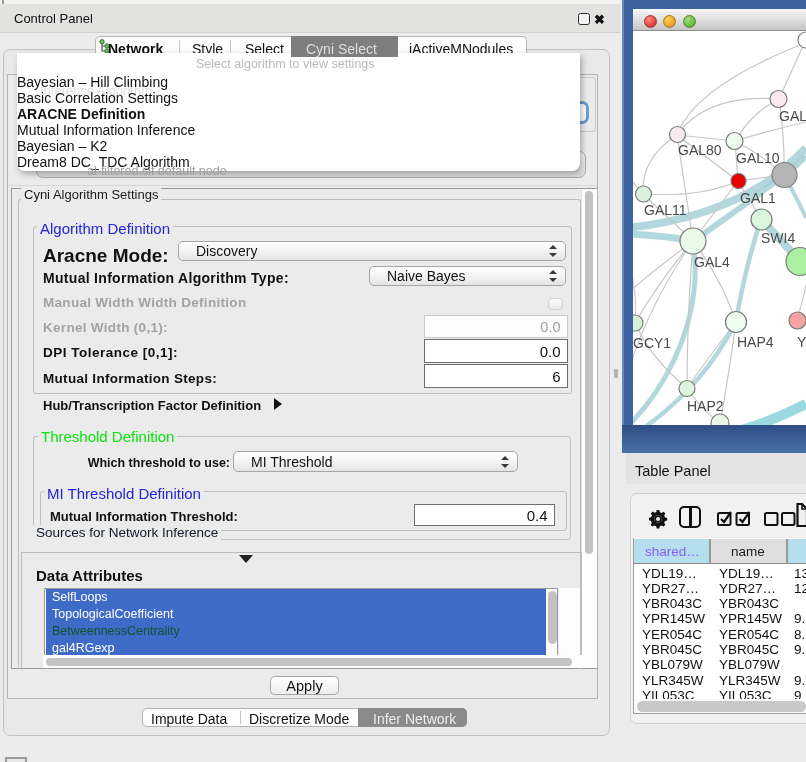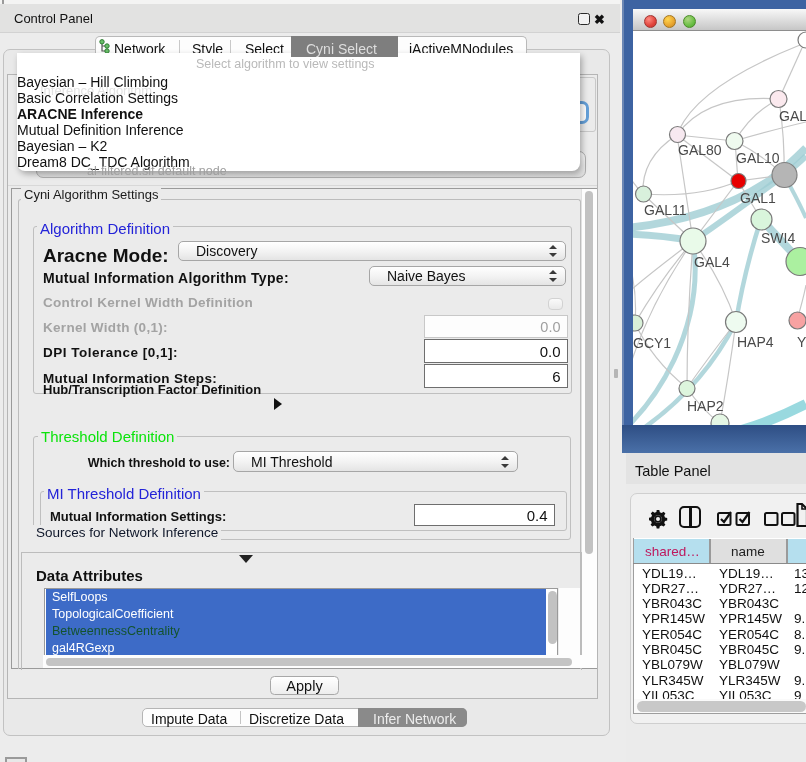--- a/index.html
+++ b/index.html
@@ -39,40 +39,40 @@
 <div class="abs" style="left:18px;top:199px;width:561px;height:469px;border:1px solid #bcbcbc;border-bottom:none;border-radius:3px 3px 0 0;"></div>
 <div class="grplbl" style="left:21px;top:187px;color:#1a1a1a;">Cyni Algorithm Settings</div>
 
 <div class="grp" style="left:33px;top:226px;width:537px;height:166px;"></div>
 <div class="grplbl" style="left:37px;top:220px;color:#2323d8;font-size:15px;">Algorithm Definition</div>
 
 <div class="lbl b" style="left:43px;top:245px;font-size:19px;">Aracne Mode:</div>
 <div class="combo" style="left:178px;top:241px;width:388px;height:20px;">Discovery<span class="carets"></span></div>
 <div class="lbl b" style="left:43px;top:270px;font-size:14px;letter-spacing:0.3px;">Mutual Information Algorithm Type:</div>
 <div class="combo" style="left:369px;top:266px;width:197px;height:20px;">Naive Bayes<span class="carets"></span></div>
-<div class="lbl b" style="left:43px;top:295px;color:#a3a3a3;font-size:13.5px;letter-spacing:0.3px;">Control Kernel Width Definition</div>
+<div class="lbl b" style="left:43px;top:295px;color:#a3a3a3;font-size:13.5px;letter-spacing:0.3px;">Manual Width Width Definition</div>
 <div class="abs" style="left:547.5px;top:297.5px;width:15.5px;height:12.5px;background:linear-gradient(#fafafa,#e9e9e9);border:1px solid #d2d2d2;border-radius:4px;box-sizing:border-box;"></div>
 <div class="lbl b" style="left:43px;top:320px;color:#a3a3a3;font-size:13.5px;letter-spacing:0.3px;">Kernel Width (0,1):</div>
 <div class="field" style="left:423.5px;top:315px;width:144px;height:23px;background:#fdfdfd;border-color:#c8c8c8;color:#9f9f9f;font-size:14.5px;">0.0</div>
 <div class="lbl b" style="left:43px;top:345px;font-size:13.5px;letter-spacing:0.5px;">DPI Tolerance [0,1]:</div>
 <div class="field" style="left:423.5px;top:339px;width:144px;height:24px;border-color:#6e6e6e;font-size:15px;">0.0</div>
 <div class="lbl b" style="left:43px;top:371px;font-size:13.5px;letter-spacing:0.3px;">Mutual Information Steps:</div>
 <div class="field" style="left:423.5px;top:364px;width:144px;height:24px;border-color:#6e6e6e;font-size:15px;">6</div>
 
-<div class="lbl b" style="left:43px;top:382px;">Hub/Transcription Factor Definition</div>
+<div class="lbl b" style="left:43px;top:398px;">Hub/Transcription Factor Definition</div>
 <div class="abs" style="left:274px;top:398px;width:0;height:0;border-top:6.5px solid transparent;border-bottom:6.5px solid transparent;border-left:8px solid #111;"></div>
 
 <div class="grp" style="left:33px;top:436px;width:536px;height:102px;"></div>
 <div class="grplbl" style="left:38px;top:428px;color:#0be30b;font-size:15px;">Threshold Definition</div>
 <div class="lbl b" style="left:40px;top:456px;width:190px;text-align:right;font-size:12.5px;">Which threshold to use:</div>
 <div class="combo" style="left:233px;top:451px;width:285px;height:21px;">MI Threshold<span class="carets"></span></div>
 
 <div class="grp" style="left:40px;top:491px;width:525px;height:38px;"></div>
 <div class="grplbl" style="left:44px;top:485px;color:#2323d8;font-size:15px;">MI Threshold Definition</div>
-<div class="lbl b" style="left:50px;top:509px;">Mutual Information Settings:</div>
+<div class="lbl b" style="left:50px;top:509px;">Mutual Information Threshold:</div>
 <div class="field" style="left:414px;top:504px;width:140.5px;height:22px;border-color:#6e6e6e;font-size:15px;">0.4</div>
 
 <div class="abs" style="left:21px;top:552px;width:559px;height:117px;border:1px solid #bcbcbc;border-bottom:none;"></div>
 <div class="grplbl" style="left:33px;top:525px;color:#0f172a;font-size:13.5px;">Sources for Network Inference</div>
 <div class="abs" style="left:239px;top:555px;width:0;height:0;border-left:7px solid transparent;border-right:7px solid transparent;border-top:8px solid #222;"></div>
 <div class="lbl b" style="left:36px;top:567px;font-size:15px;">Data Attributes</div>
 
 <div class="abs" style="left:44px;top:588px;width:514px;height:69px;background:#fff;border:1px solid #9a9a9a;box-sizing:border-box;"></div>
 <div class="abs" style="left:46px;top:589px;width:499.5px;height:67px;background:#3d6bc7;"></div>
 <div class="lbl" style="left:52px;top:590px;color:#fff;font-size:12.5px;">SelfLoops</div>
@@ -83,49 +83,49 @@
 <div class="abs" style="left:548px;top:591px;width:8.5px;height:53px;background:#c2c2c2;border-radius:4.5px;"></div>
 
 <div class="abs" style="left:43px;top:655px;width:554px;height:13px;background:#fdfdfd;"></div>
 <div class="abs" style="left:46px;top:657.5px;width:526px;height:8.5px;background:#c4c4c4;border-radius:4.5px;"></div>
 
 <div class="abs" style="left:270px;top:676px;width:67px;height:17px;background:linear-gradient(#ffffff,#ededed);border:1px solid #a8a8a8;border-radius:4.5px;display:flex;align-items:center;justify-content:center;font-size:14.5px;color:#111;">Apply</div>
 
 <div class="abs" style="left:142px;top:708px;width:325px;height:19px;background:#fdfdfd;border:1px solid #b5b5b5;border-radius:5px;box-sizing:border-box;"></div>
 <div class="lbl" style="left:151px;top:711px;font-size:14px;">Impute Data</div>
 <div class="abs" style="left:240px;top:711px;width:1px;height:13px;background:#c4c4c4;"></div>
-<div class="lbl" style="left:249px;top:711px;font-size:14px;">Discretize Data</div>
+<div class="lbl" style="left:249px;top:711px;font-size:14px;">Discretize Mode</div>
 <div class="abs" style="left:358px;top:708px;width:109px;height:19px;background:#8a8a8a;border-radius:0 5px 5px 0;"></div>
 <div class="lbl" style="left:373px;top:711px;color:#ececec;font-size:14px;">Infer Network</div>
 
 <div class="abs" style="left:5px;top:757px;width:18px;height:10px;border:2px solid #9a9a9a;background:#e8e8e8;"></div>
 
 <div class="abs" style="left:95px;top:36px;width:432px;height:21px;background:#fdfdfd;border:1px solid #b9b9b9;border-bottom:none;border-radius:5px 5px 0 0;box-sizing:border-box;"></div>
 <svg class="abs" style="left:98px;top:39px;" width="14" height="15" viewBox="0 0 14 15">
   <path d="M4 3 L4 12 L8 12 M4 7 L8 7" stroke="#555" stroke-width="1.2" fill="none"></path>
   <circle cx="4" cy="2.8" r="2.2" fill="#6abf69" stroke="#2e7d32" stroke-width="1"></circle>
   <circle cx="9" cy="7" r="2.2" fill="#6abf69" stroke="#2e7d32" stroke-width="1"></circle>
   <circle cx="9" cy="12" r="2.2" fill="#6abf69" stroke="#2e7d32" stroke-width="1"></circle>
 </svg>
-<div class="lbl" style="left:114px;top:41px;font-weight:400;font-size:14px;">Network</div>
+<div class="lbl" style="left:108px;top:41px;font-weight:700;font-size:14px;">Network</div>
 <div class="abs" style="left:179px;top:40px;width:1px;height:13px;background:#c9c9c9;"></div>
 <div class="lbl" style="left:192px;top:41px;font-weight:500;font-size:14px;">Style</div>
 <div class="abs" style="left:230px;top:40px;width:1px;height:13px;background:#c9c9c9;"></div>
 <div class="lbl" style="left:245px;top:41px;font-weight:500;font-size:14px;text-align:right;">Select</div>
 <div class="abs" style="left:291px;top:36px;width:107px;height:21px;background:#7e7e7e;z-index:6;"></div>
 <div class="lbl" style="left:306px;top:41px;color:#dedede;font-weight:500;font-size:14px;z-index:7;">Cyni Select</div>
 <div class="lbl" style="left:409px;top:41px;font-weight:500;font-size:14px;">jActiveMNodules</div>
 
 <div class="abs" style="left:17px;top:53px;width:563px;height:118px;background:#fff;border-radius:0 0 8px 8px;box-shadow:2px 3px 6px rgba(0,0,0,0.3);"></div>
 <div class="lbl" style="left:196px;top:57px;color:#b9b9b9;font-size:12.5px;z-index:5;">Select algorithm to view settings</div>
 <div class="lbl" style="left:40px;top:83px;color:#e2e2e2;z-index:5;">Inference Algorithm</div>
 <div class="lbl" style="left:17px;top:74px;font-size:14px;z-index:5;">Bayesian – Hill Climbing</div>
 <div class="lbl" style="left:17px;top:90px;font-size:14px;z-index:5;">Basic Correlation Settings</div>
-<div class="lbl b" style="left:17px;top:106px;font-size:14px;z-index:5;">ARACNE Inference</div>
-<div class="lbl" style="left:17px;top:122px;font-size:14px;z-index:5;">Mutual Definition Inference</div>
+<div class="lbl b" style="left:17px;top:106px;font-size:14px;z-index:5;">ARACNE Definition</div>
+<div class="lbl" style="left:17px;top:122px;font-size:14px;z-index:5;">Mutual Information Inference</div>
 <div class="lbl" style="left:17px;top:138px;font-size:14px;z-index:5;">Bayesian – K2</div>
 <div class="lbl" style="left:17px;top:154px;font-size:14px;z-index:5;">Dream8 DC_TDC Algorithm</div>
 <div class="lbl" style="left:87px;top:163.5px;color:#9f9f9f;font-size:12.5px;z-index:5;">al-filtered.sif default node</div>
 
 <div class="abs" style="left:614px;top:369px;width:4px;height:9px;background:#b5b5b5;border-radius:1px;"></div>
 
 <div class="abs" style="left:622px;top:0;width:184px;height:453px;background:#3d63a2;"></div>
 <div class="abs" style="left:622px;top:0;width:2px;height:453px;background:#6c87b4;"></div>
 <div class="abs" style="left:622px;top:425px;width:184px;height:28px;background:linear-gradient(#2e4e84,#4a70a8);"></div>
 
@@ -235,21 +235,21 @@
   <path d="M6 2 V7 H11" fill="none" stroke="#111" stroke-width="1.6"></path>
 </svg>
 
 <div class="abs" style="left:633px;top:538px;width:173px;height:176px;background:#fff;border-left:1px solid #9e9e9e;"></div>
 <div class="abs" style="left:634px;top:539px;width:75px;height:24px;background:#b5dfee;"></div>
 <div class="abs" style="left:710px;top:539px;width:76px;height:24px;background:#dfdfdf;"></div>
 <div class="abs" style="left:787px;top:539px;width:19px;height:24px;background:#b5dfee;"></div>
 <div class="abs" style="left:709px;top:539px;width:1.5px;height:24px;background:#9a9a9a;"></div>
 <div class="abs" style="left:786px;top:539px;width:1.5px;height:24px;background:#9a9a9a;"></div>
 <div class="abs" style="left:633px;top:562.5px;width:173px;height:1.5px;background:#8a8a8a;"></div>
-<div class="lbl" style="left:645px;top:544px;font-size:13.5px;color:#be185d;">shared…</div>
+<div class="lbl" style="left:645px;top:544px;font-size:13.5px;color:#8b5cf6;">shared…</div>
 <div class="lbl" style="left:731px;top:544px;font-size:13.5px;color:#222;">name</div>
 
 <div id="rows">
     <div class="lbl" style="left:642px;top:565.5px;font-size:13.5px;">YDL19…</div>
     <div class="lbl" style="left:719px;top:565.5px;font-size:13.5px;">YDL19…</div>
     <div class="lbl" style="left:794px;top:565.5px;font-size:13.5px;">13</div>
     <div class="lbl" style="left:642px;top:580.83px;font-size:13.5px;">YDR27…</div>
     <div class="lbl" style="left:719px;top:580.83px;font-size:13.5px;">YDR27…</div>
     <div class="lbl" style="left:794px;top:580.83px;font-size:13.5px;">12</div>
     <div class="lbl" style="left:642px;top:596.16px;font-size:13.5px;">YBR043C</div>

